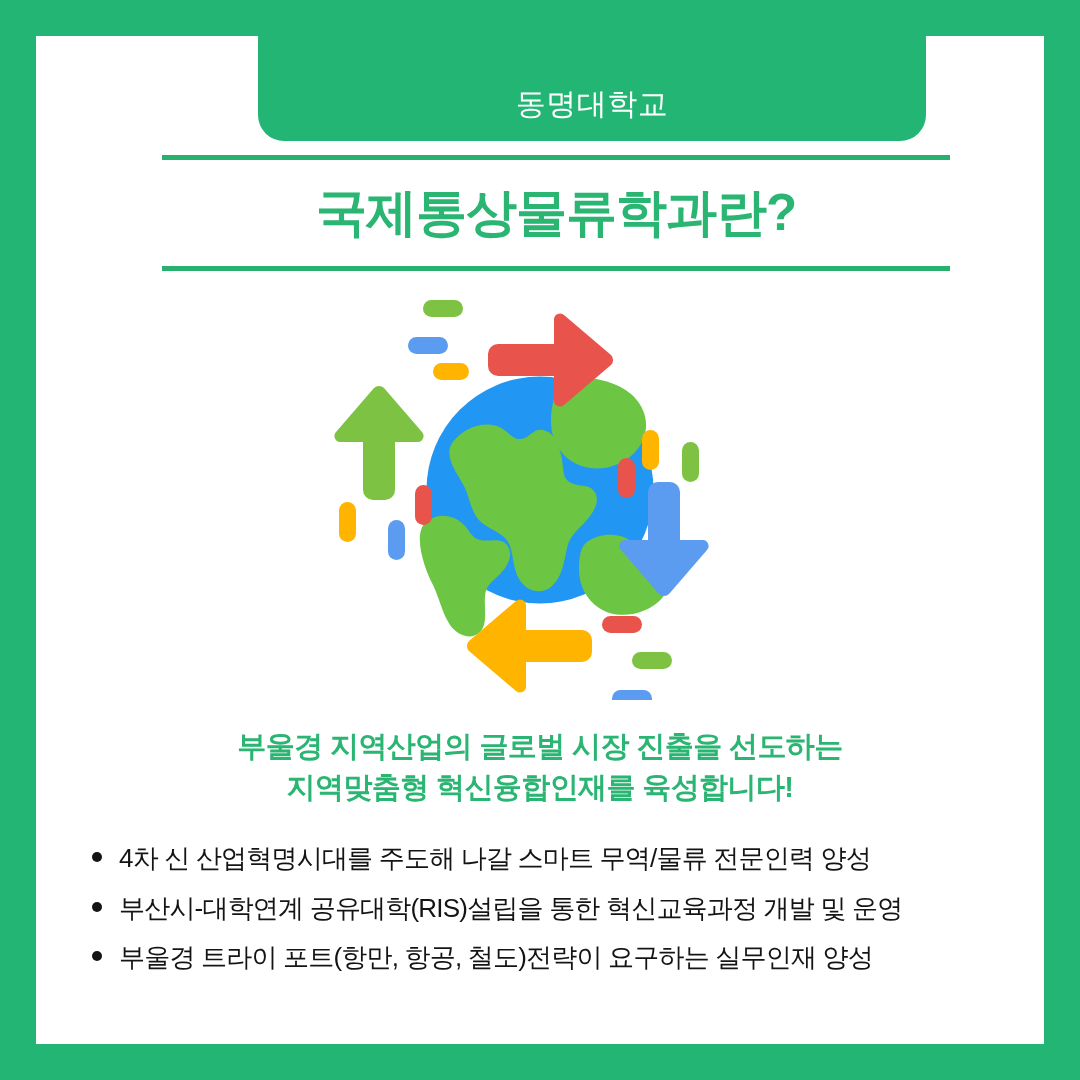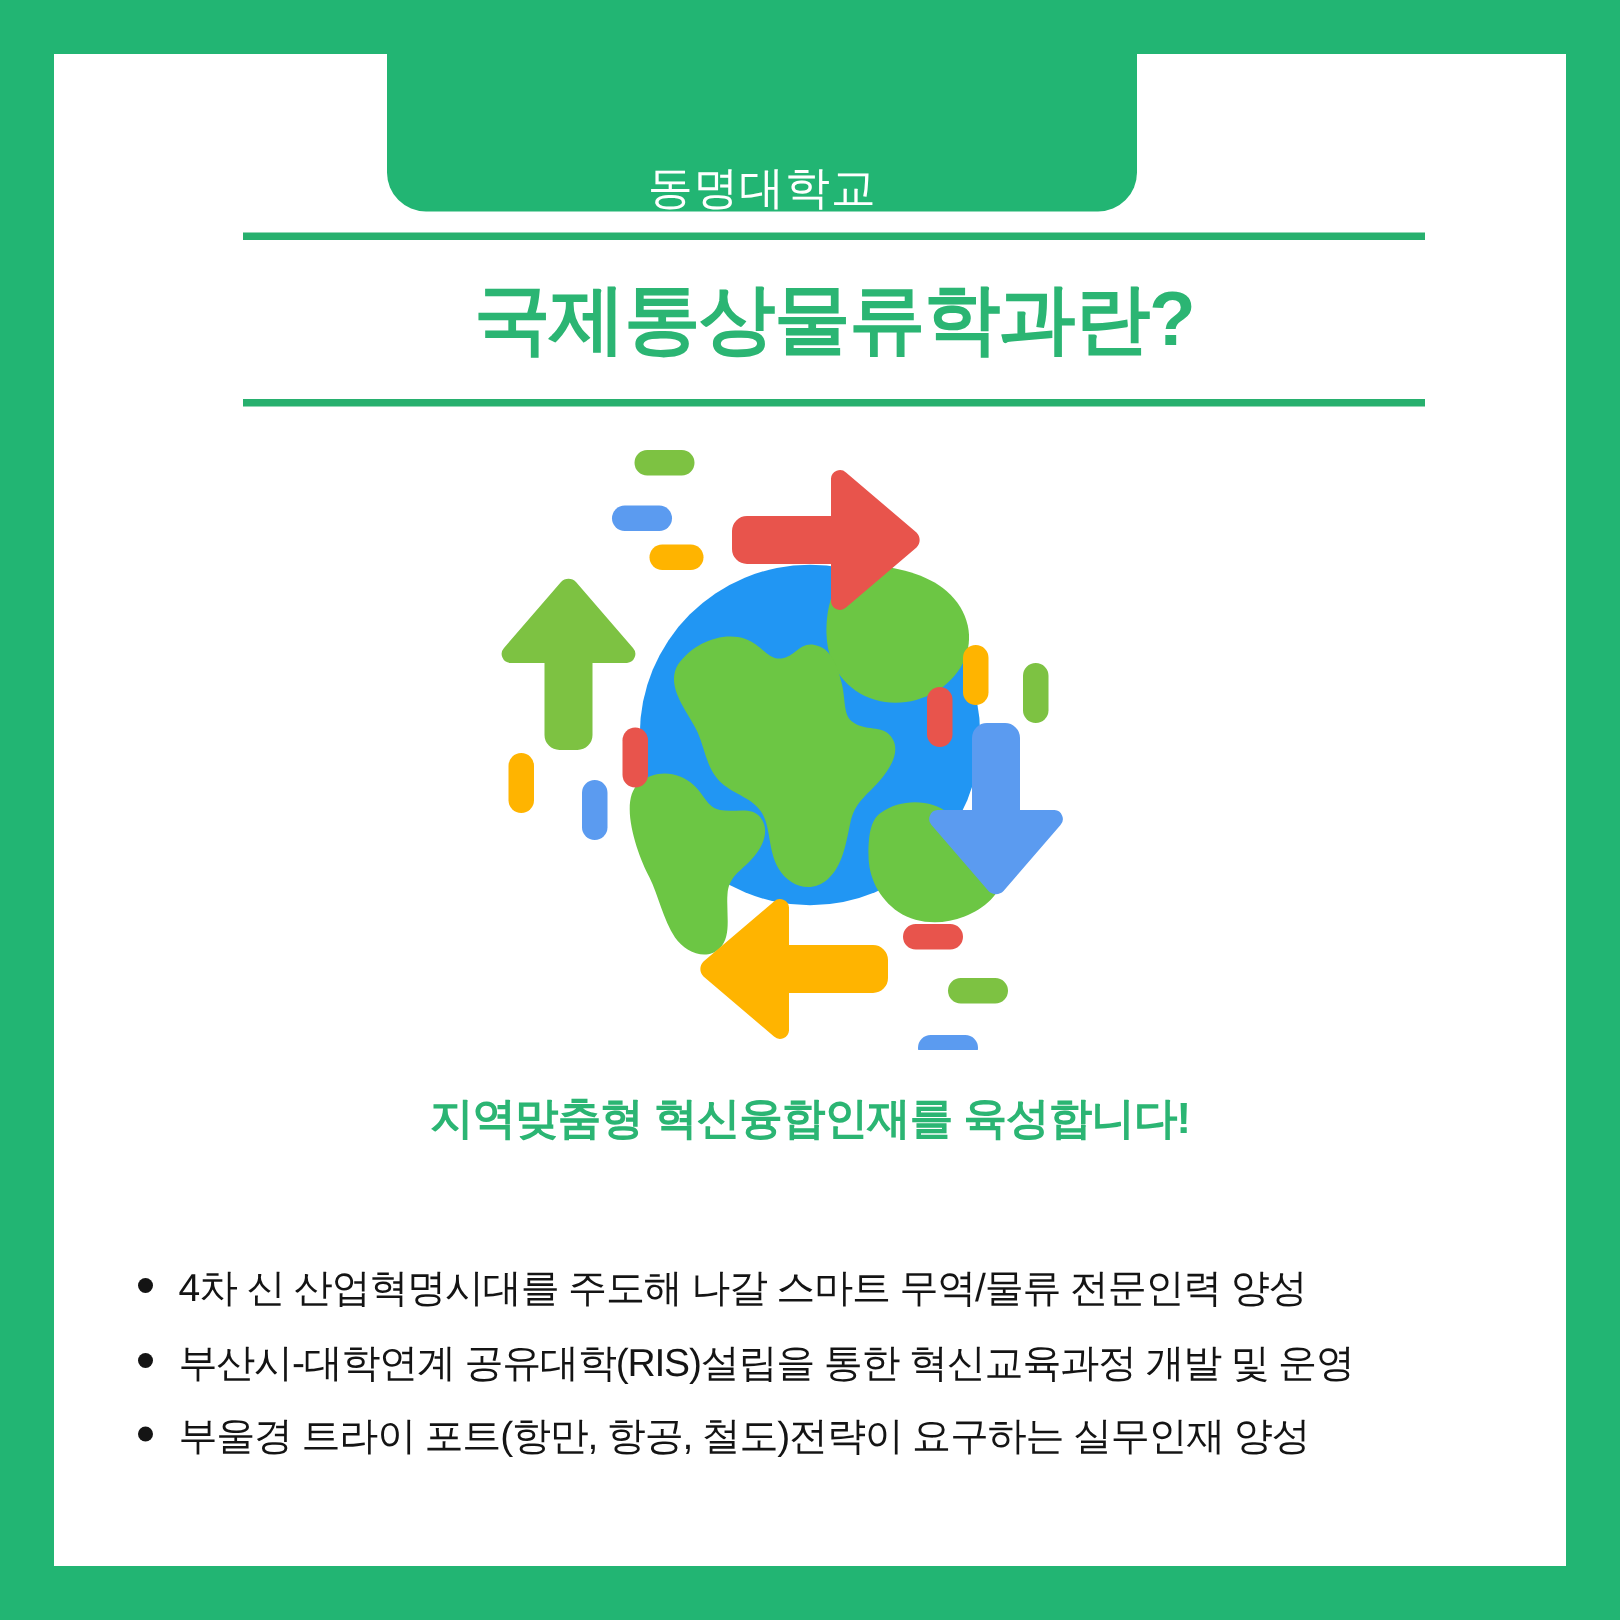--- a/index.html
+++ b/index.html
@@ -30,28 +30,29 @@
     height: 1008px;
     background: #ffffff;
     overflow: hidden;
   }
 
   
   #brand-tab {
     position: absolute;
     left: 222px;              
     top: -10px;
-    width: 500px;             
+    width: 668px;             
     height: 115px;
     background: #22b573;
     border-bottom-left-radius: 26px;
     border-bottom-right-radius: 26px;
     display: flex;
     align-items: flex-end;
     justify-content: center;
+    padding-bottom: 22px;
     box-sizing: border-box;
   }
   #brand-tab .brand-text {
     color: #ffffff;
     font-size: 30px;
     font-weight: 400;
     letter-spacing: 0.5px;
     line-height: 1;
   }
 
@@ -283,20 +284,21 @@
         </g>
         <g>
           <rect x="272" y="336" width="40" height="17" rx="8.5" fill="#e8544c"></rect>
           <rect x="302" y="372" width="40" height="17" rx="8.5" fill="#7dc242"></rect>
           <rect x="282" y="410" width="40" height="17" rx="8.5" fill="#5b9bf0"></rect>
         </g>
       </svg>
     </div>
 
     <div id="tagline">
+      <span class="tline">부울경 지역산업의 글로벌 시장 진출을 선도하는</span>
       <span class="tline">지역맞춤형 혁신융합인재를 육성합니다!</span>
     </div>
 
     <div id="bullet-list">
       <div class="bullet-row">
         <span class="bullet-dot"></span>
         <span class="bullet-text">4차 신 산업혁명시대를 주도해 나갈 스마트 무역/물류 전문인력 양성</span>
       </div>
       <div class="bullet-row">
         <span class="bullet-dot"></span>

